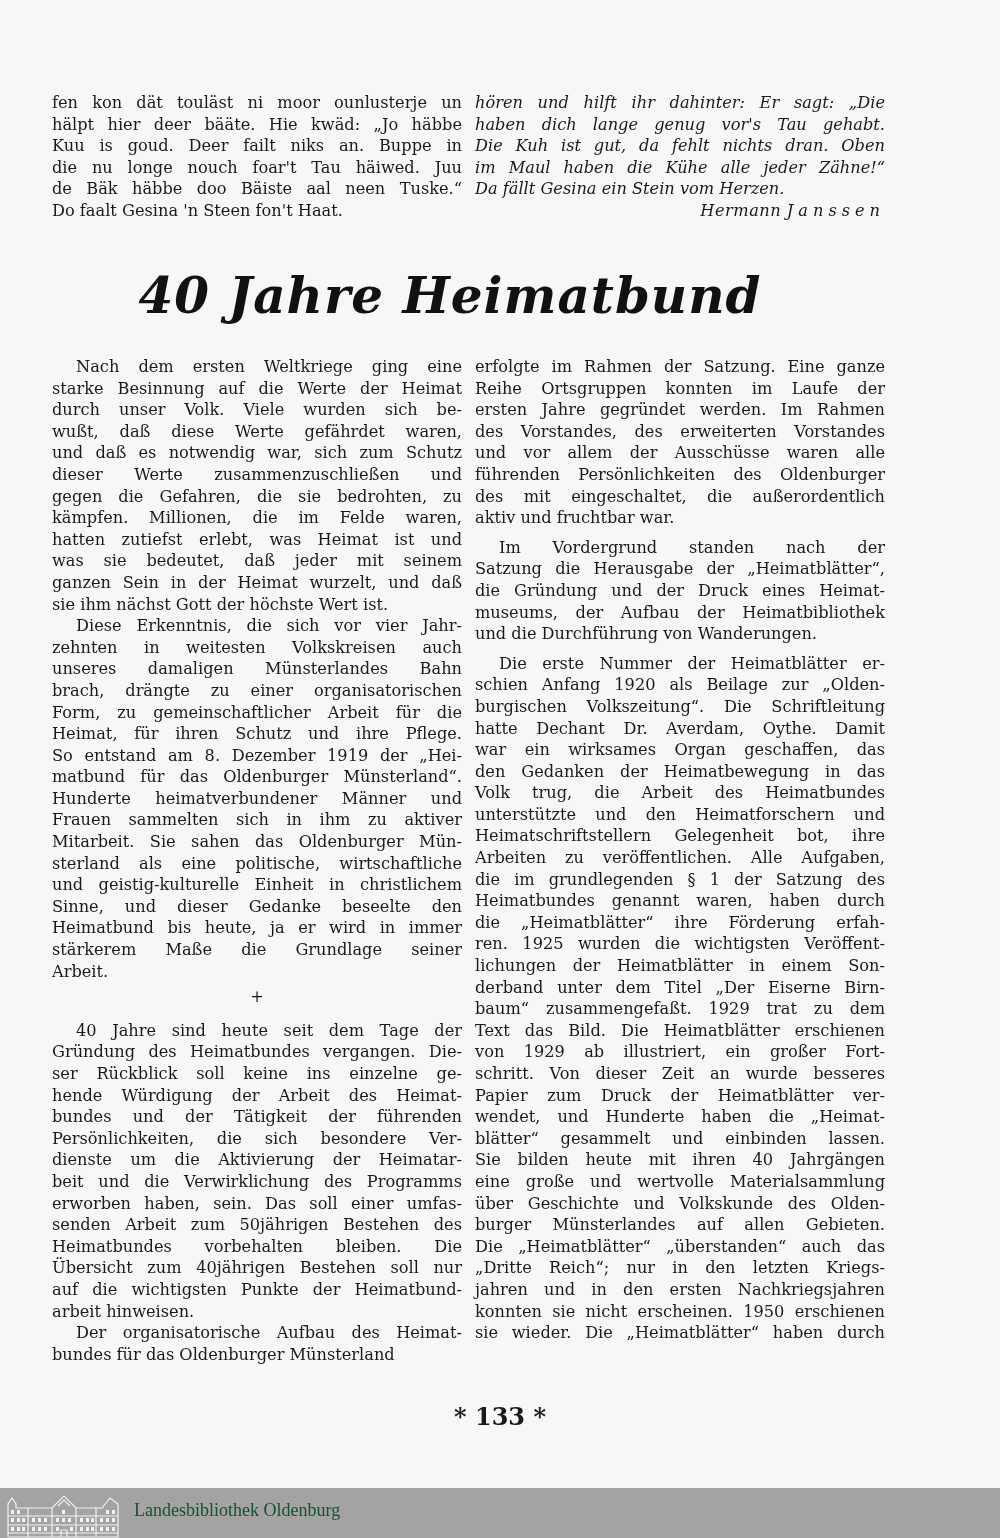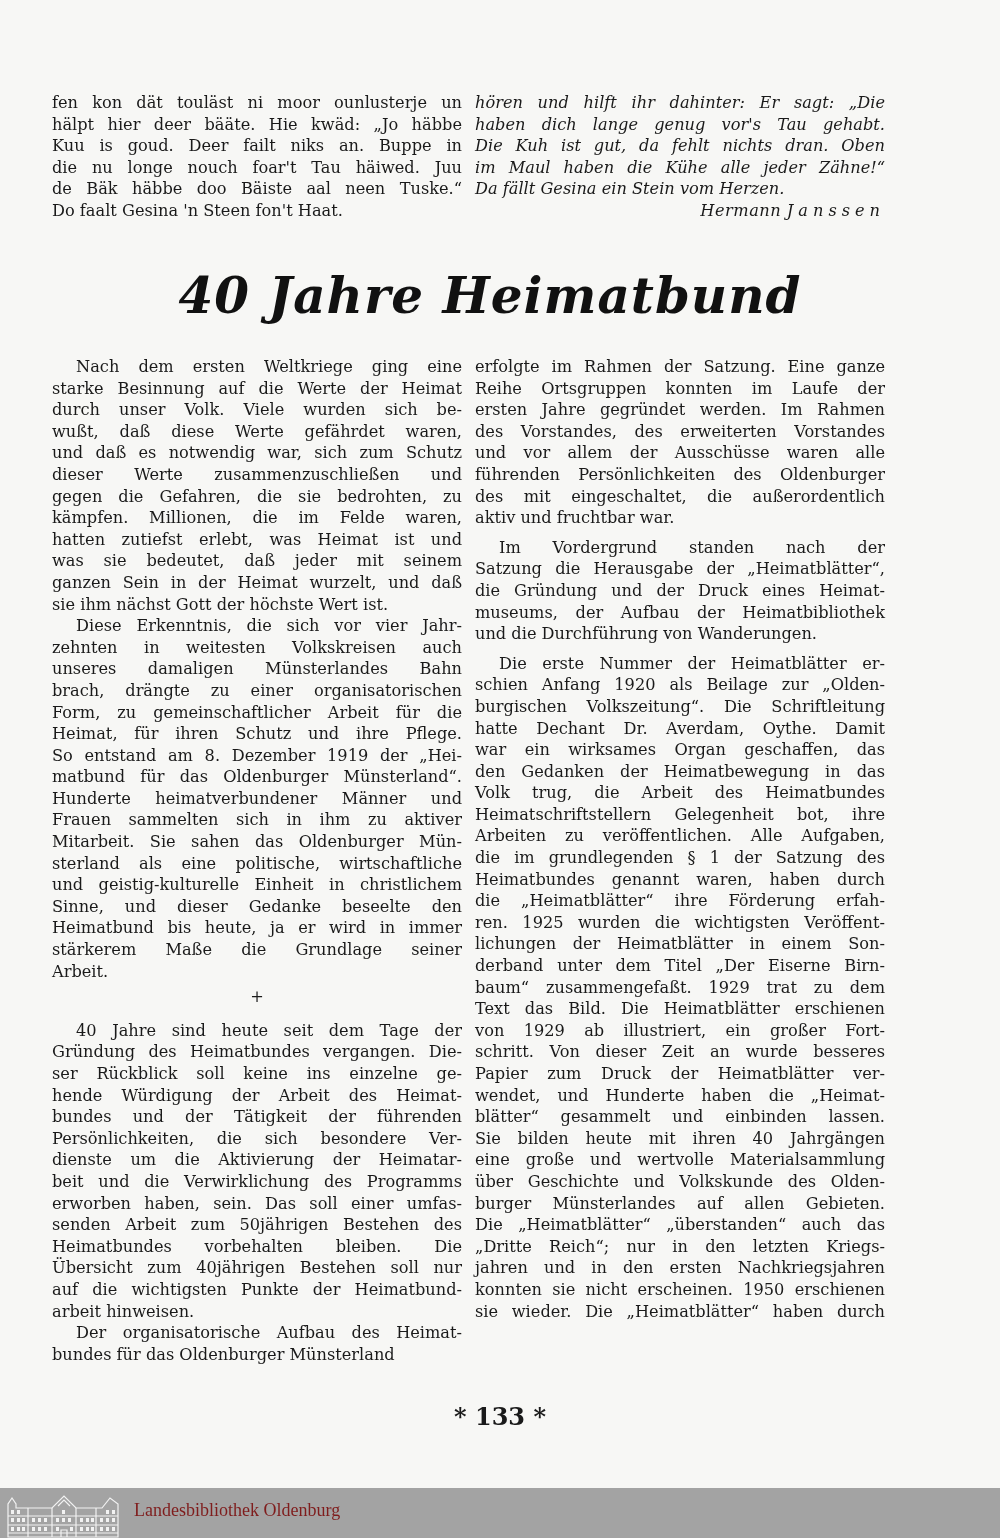--- a/index.html
+++ b/index.html
@@ -13,35 +13,35 @@
   .col p.last { text-align-last:left; }
   .col p.indent { text-indent:24px; }
   .col .gap { height:8px; }
   .top-left { left:52px; top:92px; }
   .top-right { left:475px; top:92px;font-style:italic; }
   .signature { text-align:right; text-align-last:right !important; letter-spacing:0.5px; }
   .signature .spaced { letter-spacing:5px; }
   .title {
     position:absolute; left:0; width:900px; top:266px; text-align:center;
     font-family:"DejaVu Serif", serif; font-size:50px; font-style:italic; font-weight:bold;
-    letter-spacing:1px; color:#111;padding-left:40px;
+    letter-spacing:1px; color:#111;
   }
   .body-left { left:52px; top:356px; }
   .body-right { left:475px; top:356px; }
   .divider { text-align:center !important; text-align-last:center !important; margin:4px 0 12px 0 !important; }
   .page-number {
     position:absolute; left:0; width:1000px; top:1402px; text-align:center;
     font-family:"DejaVu Serif", serif; font-size:24px; font-weight:bold;
   }
   .footer {
     position:absolute; left:0; top:1488px; width:1000px; height:50px; background:#a3a3a3;
   }
   .footer .logo { position:absolute; left:6px; top:2px; width:116px; height:48px; }
   .footer .name {
-    position:absolute; left:134px; top:12px; color:#7f1d1d;
+    position:absolute; left:134px; top:12px; color:#14532d;
     font-family:"Liberation Serif", serif; font-size:18px;
   }
 </style>
 </head>
 <body>
 
 <div class="col top-left" id="top-left">
     <p>fen kon dät touläst ni moor ounlusterje un</p>
     <p>hälpt hier deer bääte. Hie kwäd: „Jo häbbe</p>
     <p>Kuu is goud. Deer failt niks an. Buppe in</p>
@@ -142,20 +142,21 @@
     </div>
     <div class="gap"></div>
     <div>
       <p class="indent">Die erste Nummer der Heimatblätter er-</p>
       <p>schien Anfang 1920 als Beilage zur „Olden-</p>
       <p>burgischen Volkszeitung“. Die Schriftleitung</p>
       <p>hatte Dechant Dr. Averdam, Oythe. Damit</p>
       <p>war ein wirksames Organ geschaffen, das</p>
       <p>den Gedanken der Heimatbewegung in das</p>
       <p>Volk trug, die Arbeit des Heimatbundes</p>
+      <p>unterstützte und den Heimatforschern und</p>
       <p>Heimatschriftstellern Gelegenheit bot, ihre</p>
       <p>Arbeiten zu veröffentlichen. Alle Aufgaben,</p>
       <p>die im grundlegenden § 1 der Satzung des</p>
       <p>Heimatbundes genannt waren, haben durch</p>
       <p>die „Heimatblätter“ ihre Förderung erfah-</p>
       <p>ren. 1925 wurden die wichtigsten Veröffent-</p>
       <p>lichungen der Heimatblätter in einem Son-</p>
       <p>derband unter dem Titel „Der Eiserne Birn-</p>
       <p>baum“ zusammengefaßt. 1929 trat zu dem</p>
       <p>Text das Bild. Die Heimatblätter erschienen</p>

